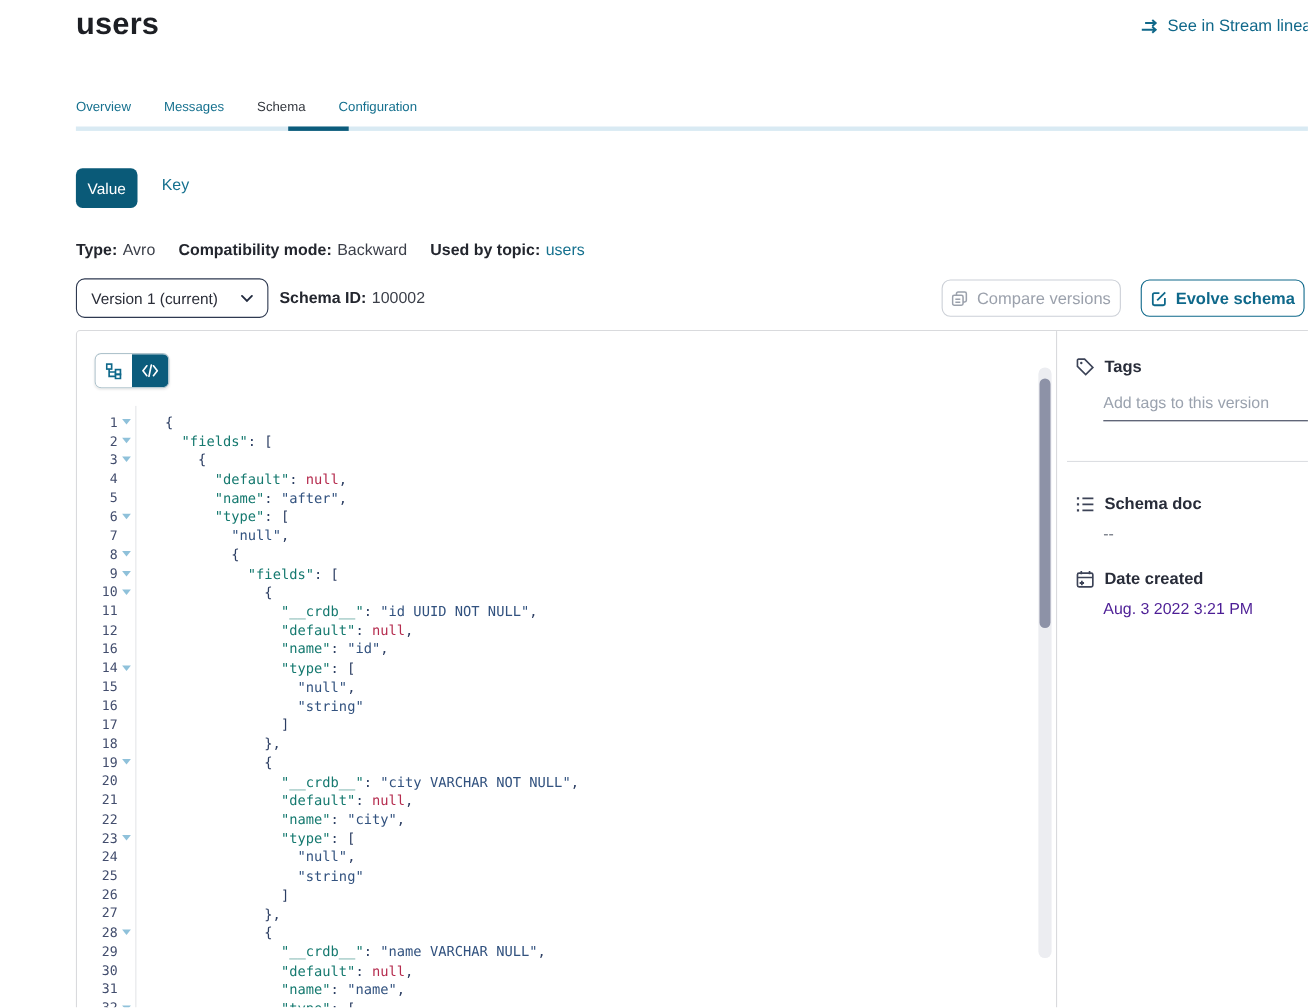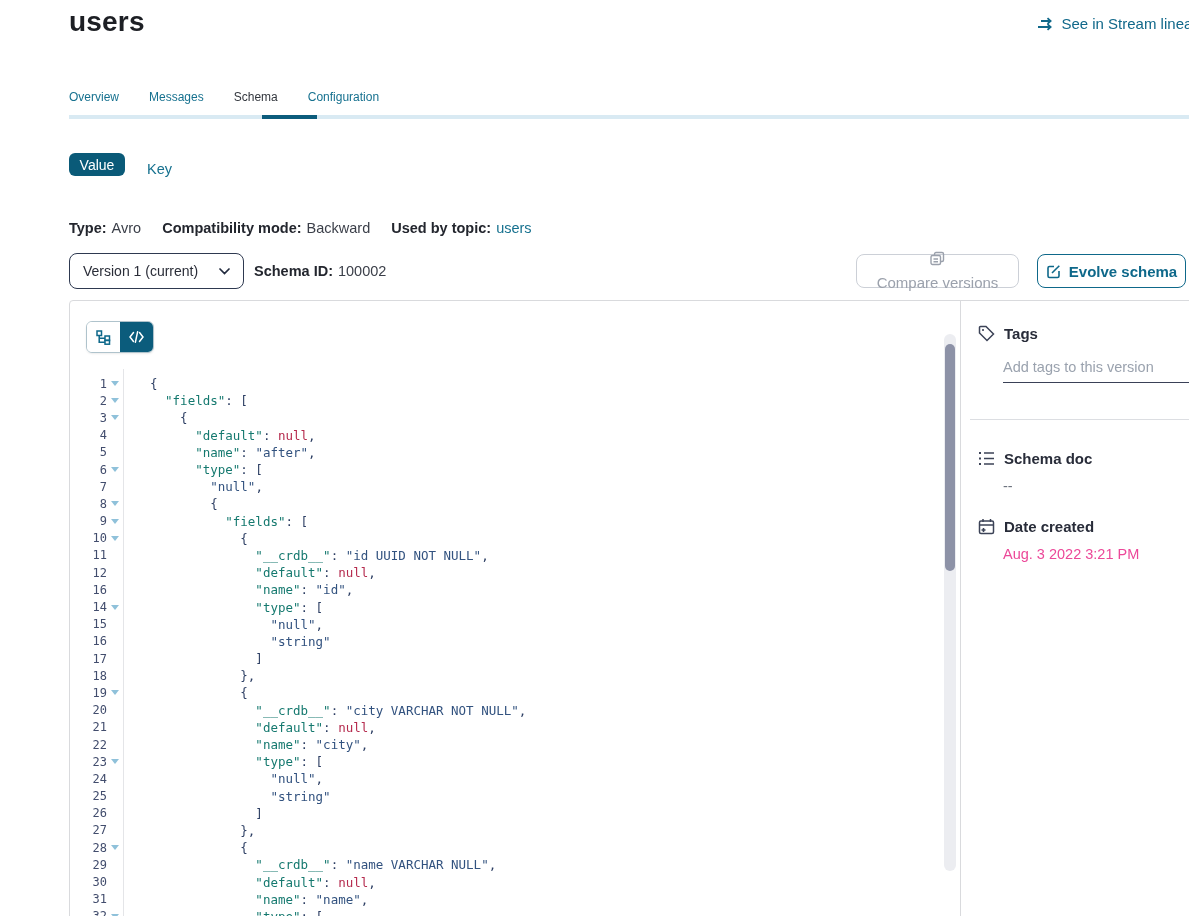--- a/index.html
+++ b/index.html
@@ -12,37 +12,37 @@
   .page-title { position:absolute; left:25px; top:6px; font-size:28px; font-weight:700; color:#1d1f24; letter-spacing:.2px; }
   .lineage-link { position:absolute; right:24px; top:15px; display:flex; align-items:center; gap:7px;
     color:#10688a; font-size:15px; font-weight:400; cursor:pointer; }
   
   .tabs { position:absolute; left:25px; top:90px; display:flex; gap:30px; font-size:12px; }
   .tab { color:#16718f; cursor:pointer; padding-bottom:4px; }
   .tab.active { color:#33373e; font-weight:400; }
   .tab-track { position:absolute; left:25px; top:115px; width:1140px; height:4px; background:#d9eaf3; }
   .tab-marker { position:absolute; left:193px; top:0; width:55px; height:4px; background:#0c5c7c; }
   
-  .vk-value { position:absolute; left:25px; top:153px; width:56px; height:23px; border:none; border-radius:6px;
+  .vk-value { position:absolute; left:25px; top:153px; width:56px; height:36px; border:none; border-radius:6px;
     background:#0a5a78; color:#fff; font-size:14px; font-family:inherit; cursor:pointer; }
   .vk-key { position:absolute; left:103px; top:161px; color:#16718f; font-size:14.5px; cursor:pointer; }
   
   .meta { position:absolute; left:25px; top:220px; display:flex; gap:21px; font-size:14.5px; color:#3b3f49; }
   .meta b { color:#23262e; font-weight:700; }
   .meta .pair { display:flex; gap:5px; }
   .link { color:#16718f; cursor:pointer; }
   
   .version-select { position:absolute; left:25px; top:253px; width:175px; height:36px; border:1.5px solid #2e3950;
     border-radius:8px; background:#fff; display:flex; align-items:center; justify-content:space-between;
     padding:0 13px; font-size:14px; color:#2a2d38; cursor:pointer; }
   .schema-id { position:absolute; left:210px; top:263px; font-size:14.5px; color:#3b3f49; display:flex; gap:5px; }
   .schema-id b { color:#23262e; }
   .btn { position:absolute; height:34px; border-radius:8px; background:#fff; display:flex; align-items:center;
     justify-content:center; gap:8px; font-size:15px; font-family:inherit; cursor:pointer; }
-  .btn-compare { left:812px; top:254px; width:163px; border:1px solid #ccd0d7; color:#9ba1ac;flex-direction:column; }
+  .btn-compare { left:812px; top:254px; width:163px; border:1px solid #ccd0d7; color:#9ba1ac; }
   .btn-evolve { left:993px; top:254px; width:149px; border:1px solid #0e688a; color:#0e688a; font-weight:600; }
   .more-btn { position:absolute; left:1143px; top:254px; width:36px; height:34px; border:none; background:transparent;
     display:flex; align-items:center; justify-content:center; cursor:pointer; }
   
   .panel { position:absolute; left:25px; top:300px; width:1140px; height:622px;
     border:1px solid #d9dadd; border-radius:4px 4px 0 0; background:#fff; overflow:hidden; }
   .editor-pane { position:absolute; left:0; top:0; bottom:0; width:891px; }
   .view-toggle { position:absolute; left:16px; top:20px; display:flex; height:32px; border-radius:6px; overflow:hidden;
     border:1px solid #afc3cc; box-shadow:0 1px 2px rgba(0,0,0,.08); }
   .view-toggle .seg { width:33px; height:100%; display:flex; align-items:center; justify-content:center; cursor:pointer; border:none; background:#fff; }
@@ -63,21 +63,21 @@
   .side-pane { position:absolute; right:0; top:0; bottom:0; width:248px; border-left:1px solid #d9dadd; }
   .side-header { position:absolute; display:flex; align-items:center; gap:9px; font-size:15px; font-weight:700; color:#282c39; }
   .tags-header { left:17px; top:24px; }
   .tags-input { position:absolute; left:42px; top:54px; width:193px; border:none; border-bottom:1.5px solid #3a4157;
     font-size:14.5px; font-family:inherit; color:#2e323c; padding:4px 0 7px 0; outline:none; background:transparent; }
   .tags-input::placeholder { color:#9aa2ae; }
   .side-divider { position:absolute; left:9px; top:118px; width:227px; height:1px; background:#dcdee2; }
   .doc-header { left:17px; top:149px; }
   .doc-value { position:absolute; left:42px; top:177px; font-size:14.5px; color:#6e747f; }
   .date-header { left:17px; top:217px; }
-  .date-value { position:absolute; left:42px; top:245px; font-size:14.5px; color:#ec4899; }
+  .date-value { position:absolute; left:42px; top:245px; font-size:14.5px; color:#4c1d95; }
   svg { display:block; }
 </style>
 </head>
 <body>
 
 <div id="app">
 
   <h1 class="page-title">users</h1>
   <div class="lineage-link">
     <span>

